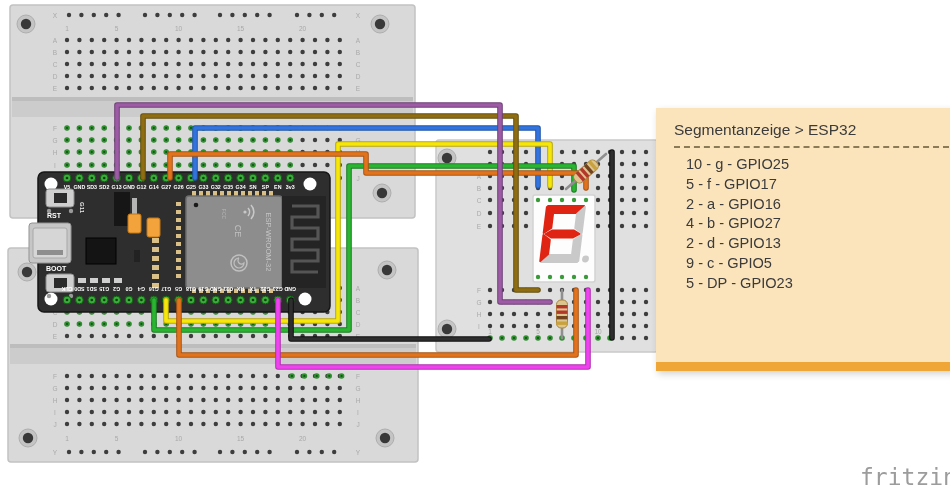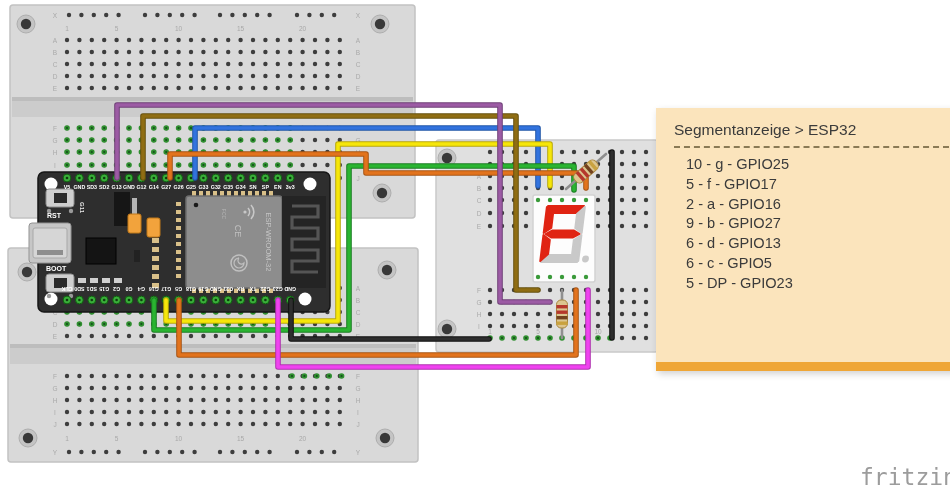--- a/index.html
+++ b/index.html
@@ -1339,21 +1339,21 @@
   </svg>
 
 <div class="note">
   <div class="fold"></div>
   <div class="title">Segmentanzeige &gt; ESP32</div>
   <div class="divider"></div>
   <div class="lines">
     <div class="line">10 - g - GPIO25</div>
     <div class="line">5 - f - GPIO17</div>
     <div class="line">2 - a - GPIO16</div>
-    <div class="line">9 - b - GPIO27</div>
-    <div class="line">6 - d - GPIO13</div>
-    <div class="line">6 - c - GPIO5</div>
+    <div class="line">4 - b - GPIO27</div>
+    <div class="line">2 - d - GPIO13</div>
+    <div class="line">9 - c - GPIO5</div>
     <div class="line">5 - DP - GPIO23</div>
   </div>
   <div class="bar"></div>
 </div>
 
 <div class="watermark">fritzing</div>
 
 </body></html>

